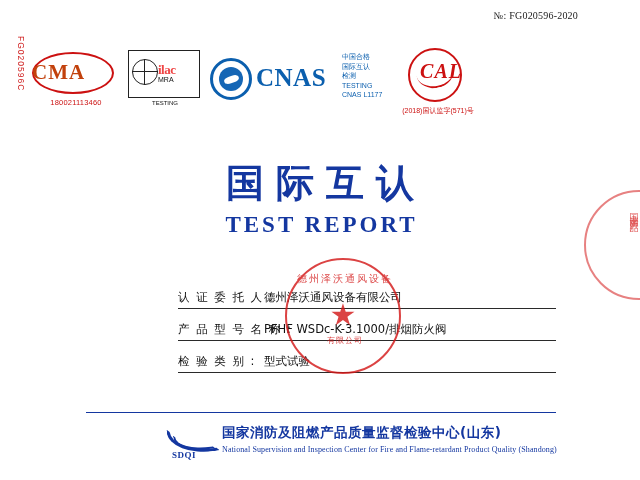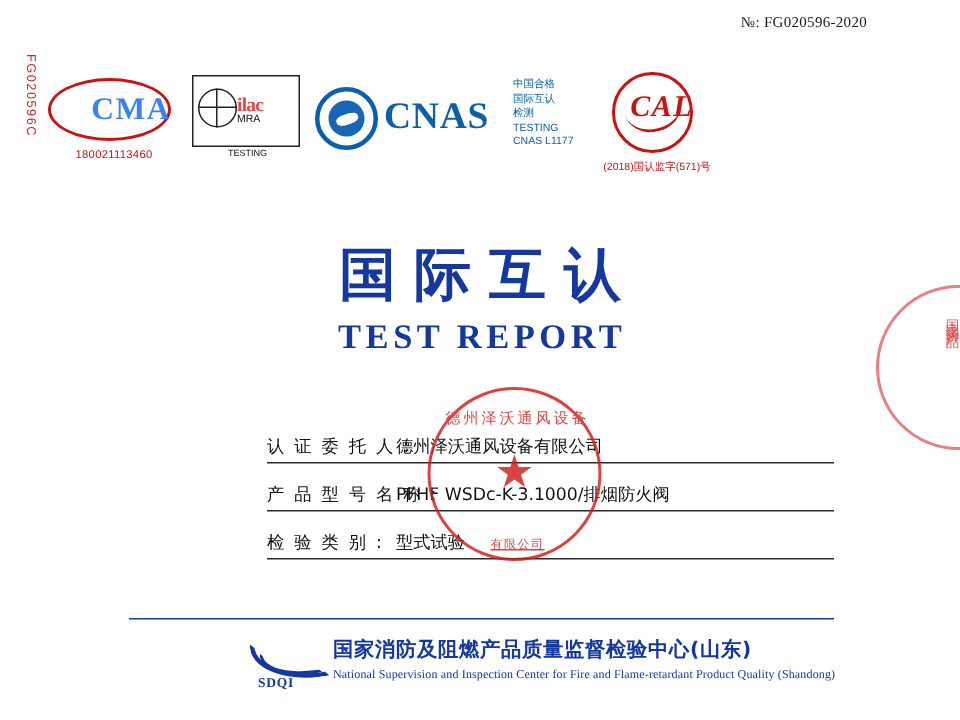--- a/index.html
+++ b/index.html
@@ -72,24 +72,24 @@
     height: 42px;
     border: 2.2px solid #cc1111;
     border-radius: 50%;
     box-sizing: border-box;
   }
   .cma-text {
     position: absolute;
     left: 0;
     top: 7px;
     width: 82px;
-    text-align: right;
+    text-align: left;
     font-size: 21px;
     font-weight: bold;
-    color: #3b82f6;
+    color: #c2410c;
     letter-spacing: 1px;
     font-family: "Liberation Serif", serif;
     line-height: 26px;
   }
   .cma-num {
     position: absolute;
     left: -2px;
     top: 46px;
     width: 92px;
     text-align: center;
@@ -384,29 +384,28 @@
     text-align: center;
     font-size: 10px;
     color: #d41a1a;
     letter-spacing: 2px;
     white-space: nowrap;
     font-family: "DejaVu Sans", sans-serif;
   }
   .stamp-text-bottom {
     position: absolute;
     left: 0;
-    bottom: 4px;
+    bottom: 26px;
     width: 116px;
     text-align: center;
     font-size: 8px;
     color: #d41a1a;
     letter-spacing: 1px;
     white-space: nowrap;
     font-family: "DejaVu Sans", sans-serif;
-    text-decoration: underline;
   }
 
   
   .stamp-edge {
     position: absolute;
     right: -54px;
     top: 190px;
     width: 110px;
     height: 110px;
     border: 2.4px solid #d41a1a;

